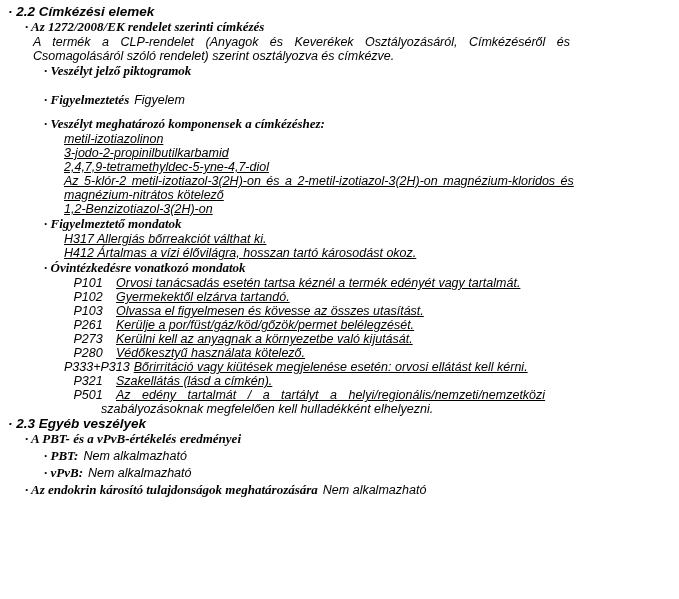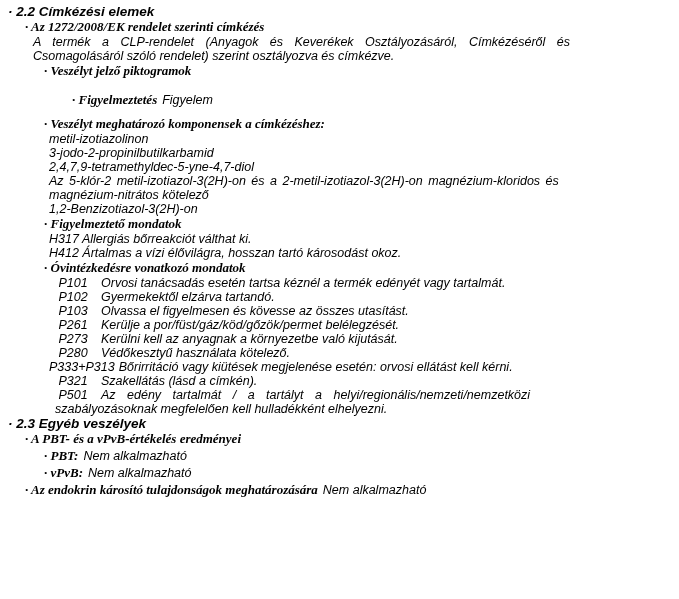--- a/index.html
+++ b/index.html
@@ -10,37 +10,37 @@
     overflow: hidden;
     font-family: "Liberation Sans", sans-serif;
   }
   .page { padding-top: 4px; }
   .ln { line-height: 15px; white-space: nowrap; }
   
   .l0 { padding-left: 8px; }
   .l1 { padding-left: 25px; }
   .pbody { padding-left: 33px; }
   .l2 { padding-left: 44px; }
-  .l3 { padding-left: 49px; }
+  .l3 { padding-left: 64px; text-decoration: underline; }
   
   .sans-h  { font: bold italic 13.5px "Liberation Sans", sans-serif; }
   .serif-h { font: bold italic 13px "Liberation Serif", serif; }
   .body-t  { font: italic 12.5px "Liberation Sans", sans-serif; }
   .upright { font: 12.5px "Liberation Sans", sans-serif; font-style: normal; }
   .just1 { word-spacing: 8px; }
   .just2 { word-spacing: 2px; }
   .mix-label { margin-right: 5px; }
   
   .picto-wrap { margin: 10px 0 12px 55px; width: 54px; }
   .picto-label { text-align: center; width: 54px; line-height: 15px; }
-  .gap-signal { margin-top: 12px; margin-left: 28px; }
+  .gap-signal { margin-top: 12px; }
   .gap-components { margin-top: 8px; }
   
   .pcode { display: inline-block; min-width: 48px; margin-right: 4px; text-align: center; }
-  .p-cont { padding-left: 55px; }
+  .p-cont { padding-left: 101px; }
 </style>
 </head>
 <body>
 
 <div class="page">
 
   <div class="ln l0 sans-h">· 2.2 Címkézési elemek</div>
   <div class="ln l1 serif-h">· Az 1272/2008/EK rendelet szerinti címkézés</div>
   <div class="ln pbody body-t just1">A termék a CLP-rendelet (Anyagok és Keverékek Osztályozásáról, Címkézéséről és</div>
   <div class="ln pbody body-t">Csomagolásáról szóló rendelet) szerint osztályozva és címkézve.</div>

